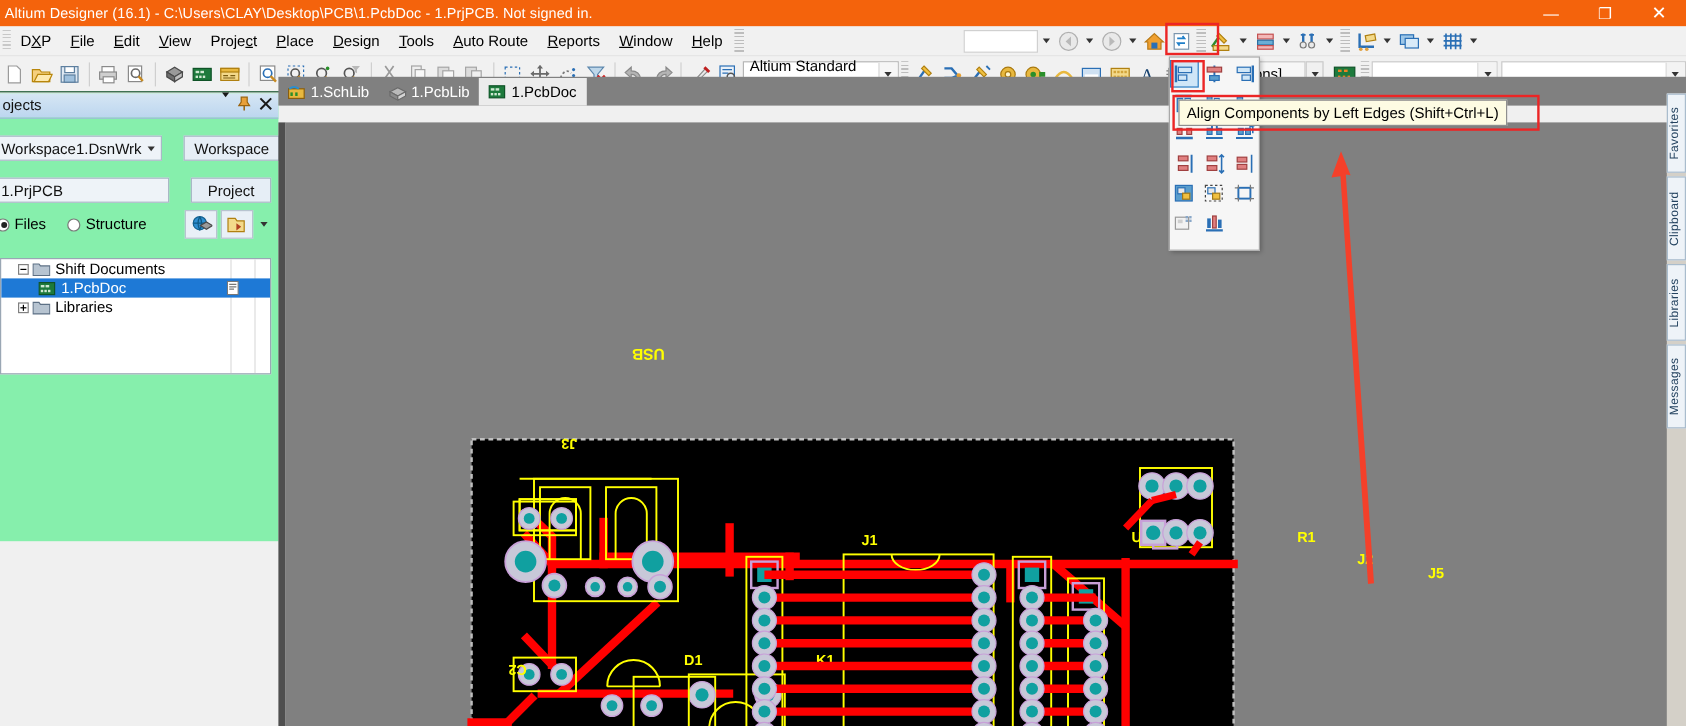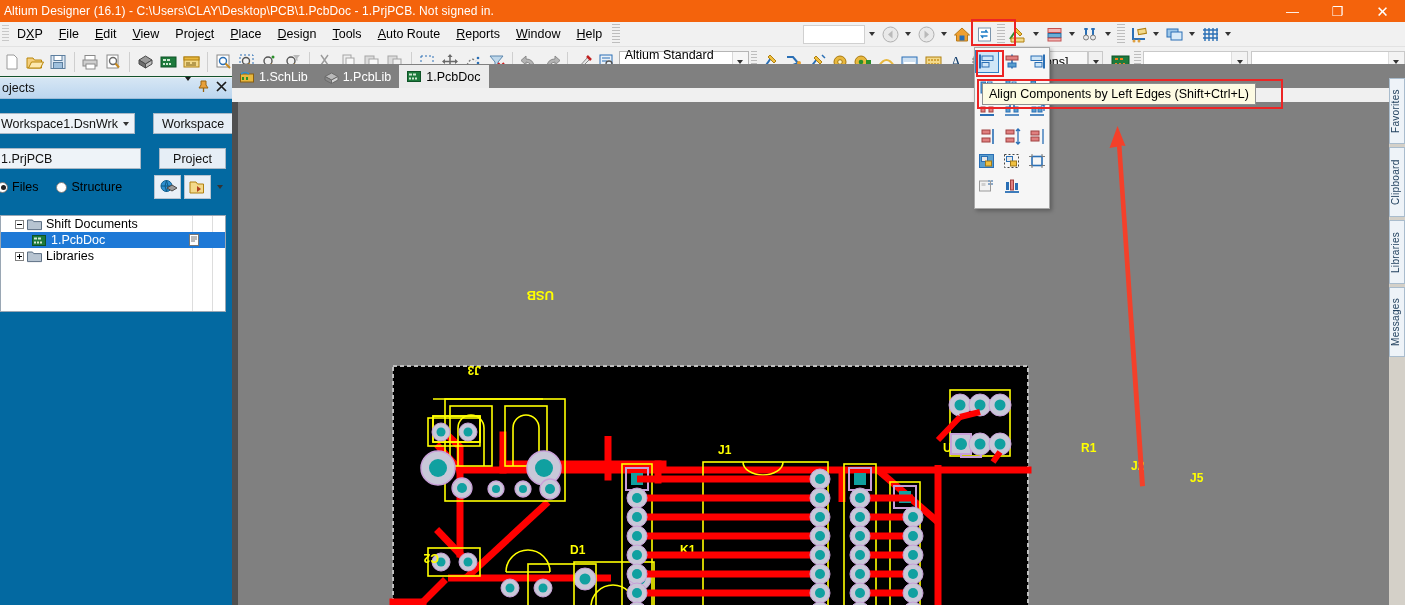--- a/index.html
+++ b/index.html
@@ -66,22 +66,22 @@
   .std2d .dd { margin-left:auto;width:16px;height:19px;border-left:1px solid #d8d8d8;
      display:flex;align-items:center;justify-content:center;background:#f6f6f6;}
   .ons-combo { width:52px;height:21px;background:#f7f7f7;border:1px solid #c9c9c9;
       display:flex;align-items:center;padding-left:3px;font-size:12.5px;overflow:hidden;}
   .wide-combo { height:21px;background:#fff;border:1px solid #c9c9c9;display:flex;align-items:center;}
   .wide-combo .dd{margin-left:auto;width:16px;height:19px;border-left:1px solid #ddd;
       display:flex;align-items:center;justify-content:center;background:#f3f3f3;}
 
   
   #leftpanel {
-    position:absolute; left:0; top:78px; width:232px; height:527px;
-    background:#0369a1;
+    position:absolute; left:0; top:78px; width:232px; height:373px;
+    background:#86efac;
   }
   .panel-header {
     height:21px; background:linear-gradient(to bottom,#d6e6f4,#bcd6ef);
     display:flex;align-items:center;border-bottom:1px solid #9dbcd8;
   }
   .panel-header .ttl{font-size:12.5px;color:#111;padding-left:2px;font-weight:normal;}
   .panel-header .hicons{margin-left:auto;display:flex;gap:7px;padding-right:5px;align-items:center;}
   .panel-row { display:flex; align-items:center; padding:14px 6px 0 0; gap:18px; }
   .pfield {
     width:152px;height:21px;background:#eef3f8;border:1px solid #a9b8c6;

